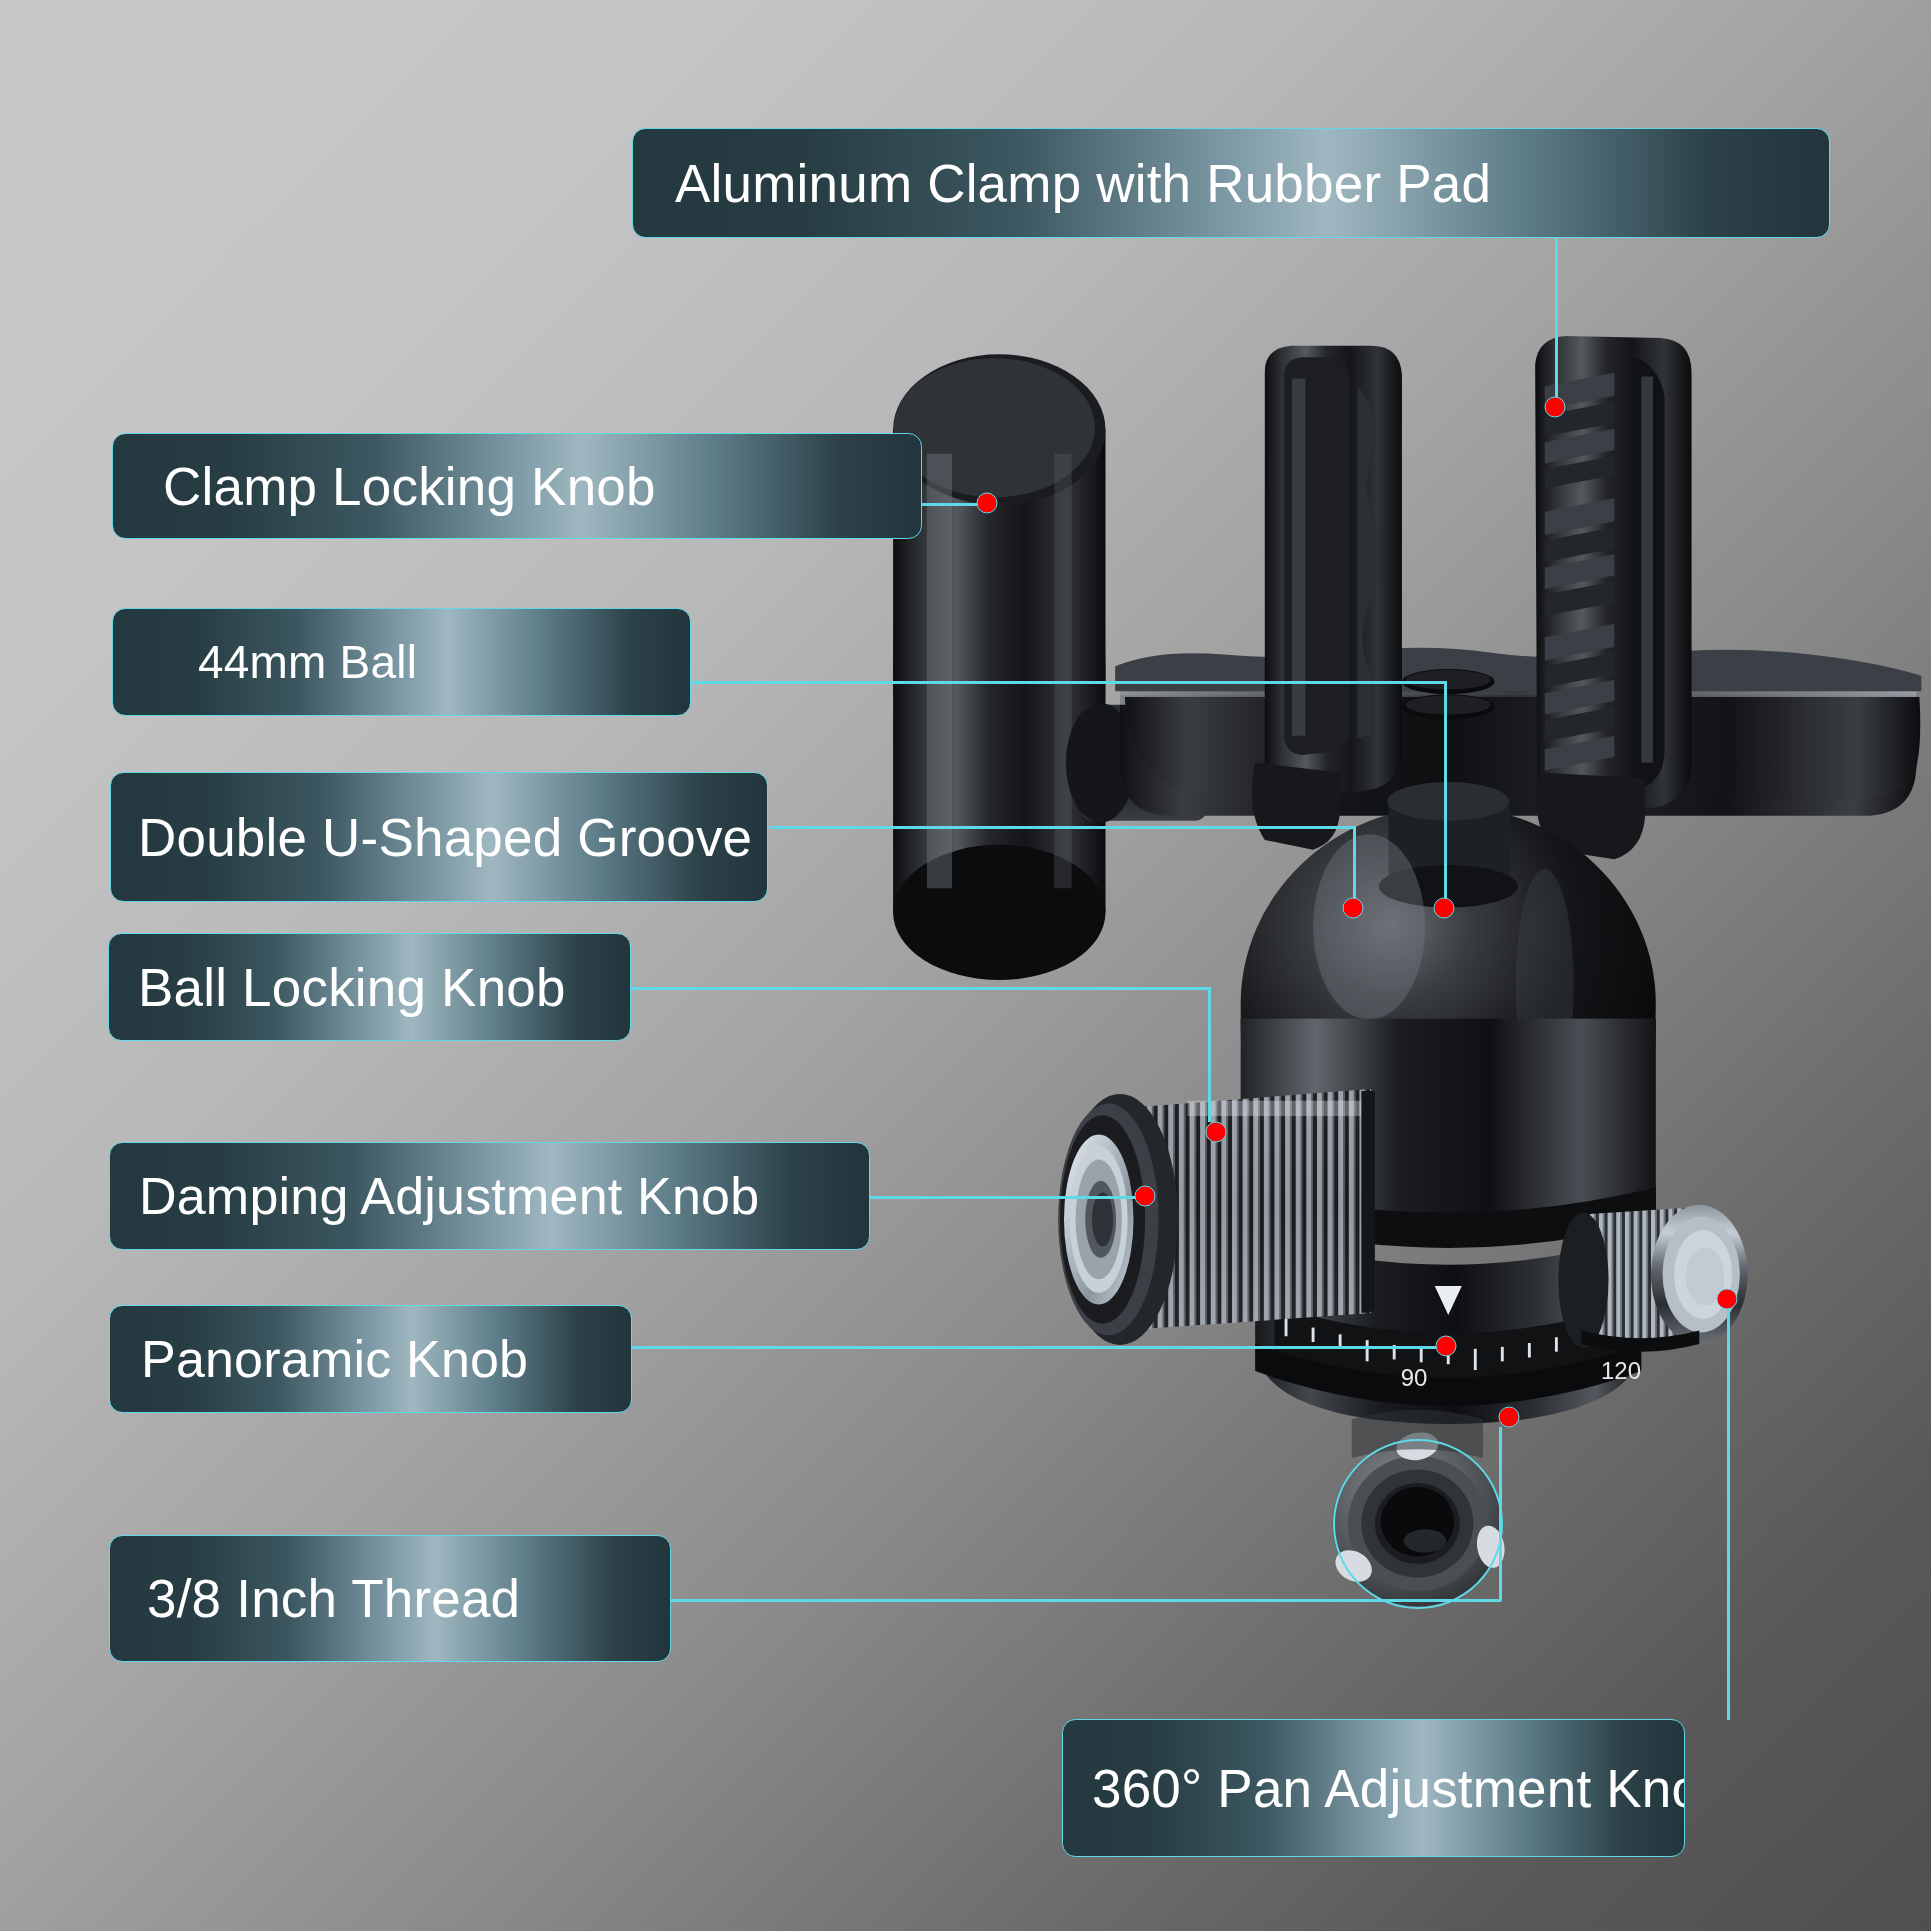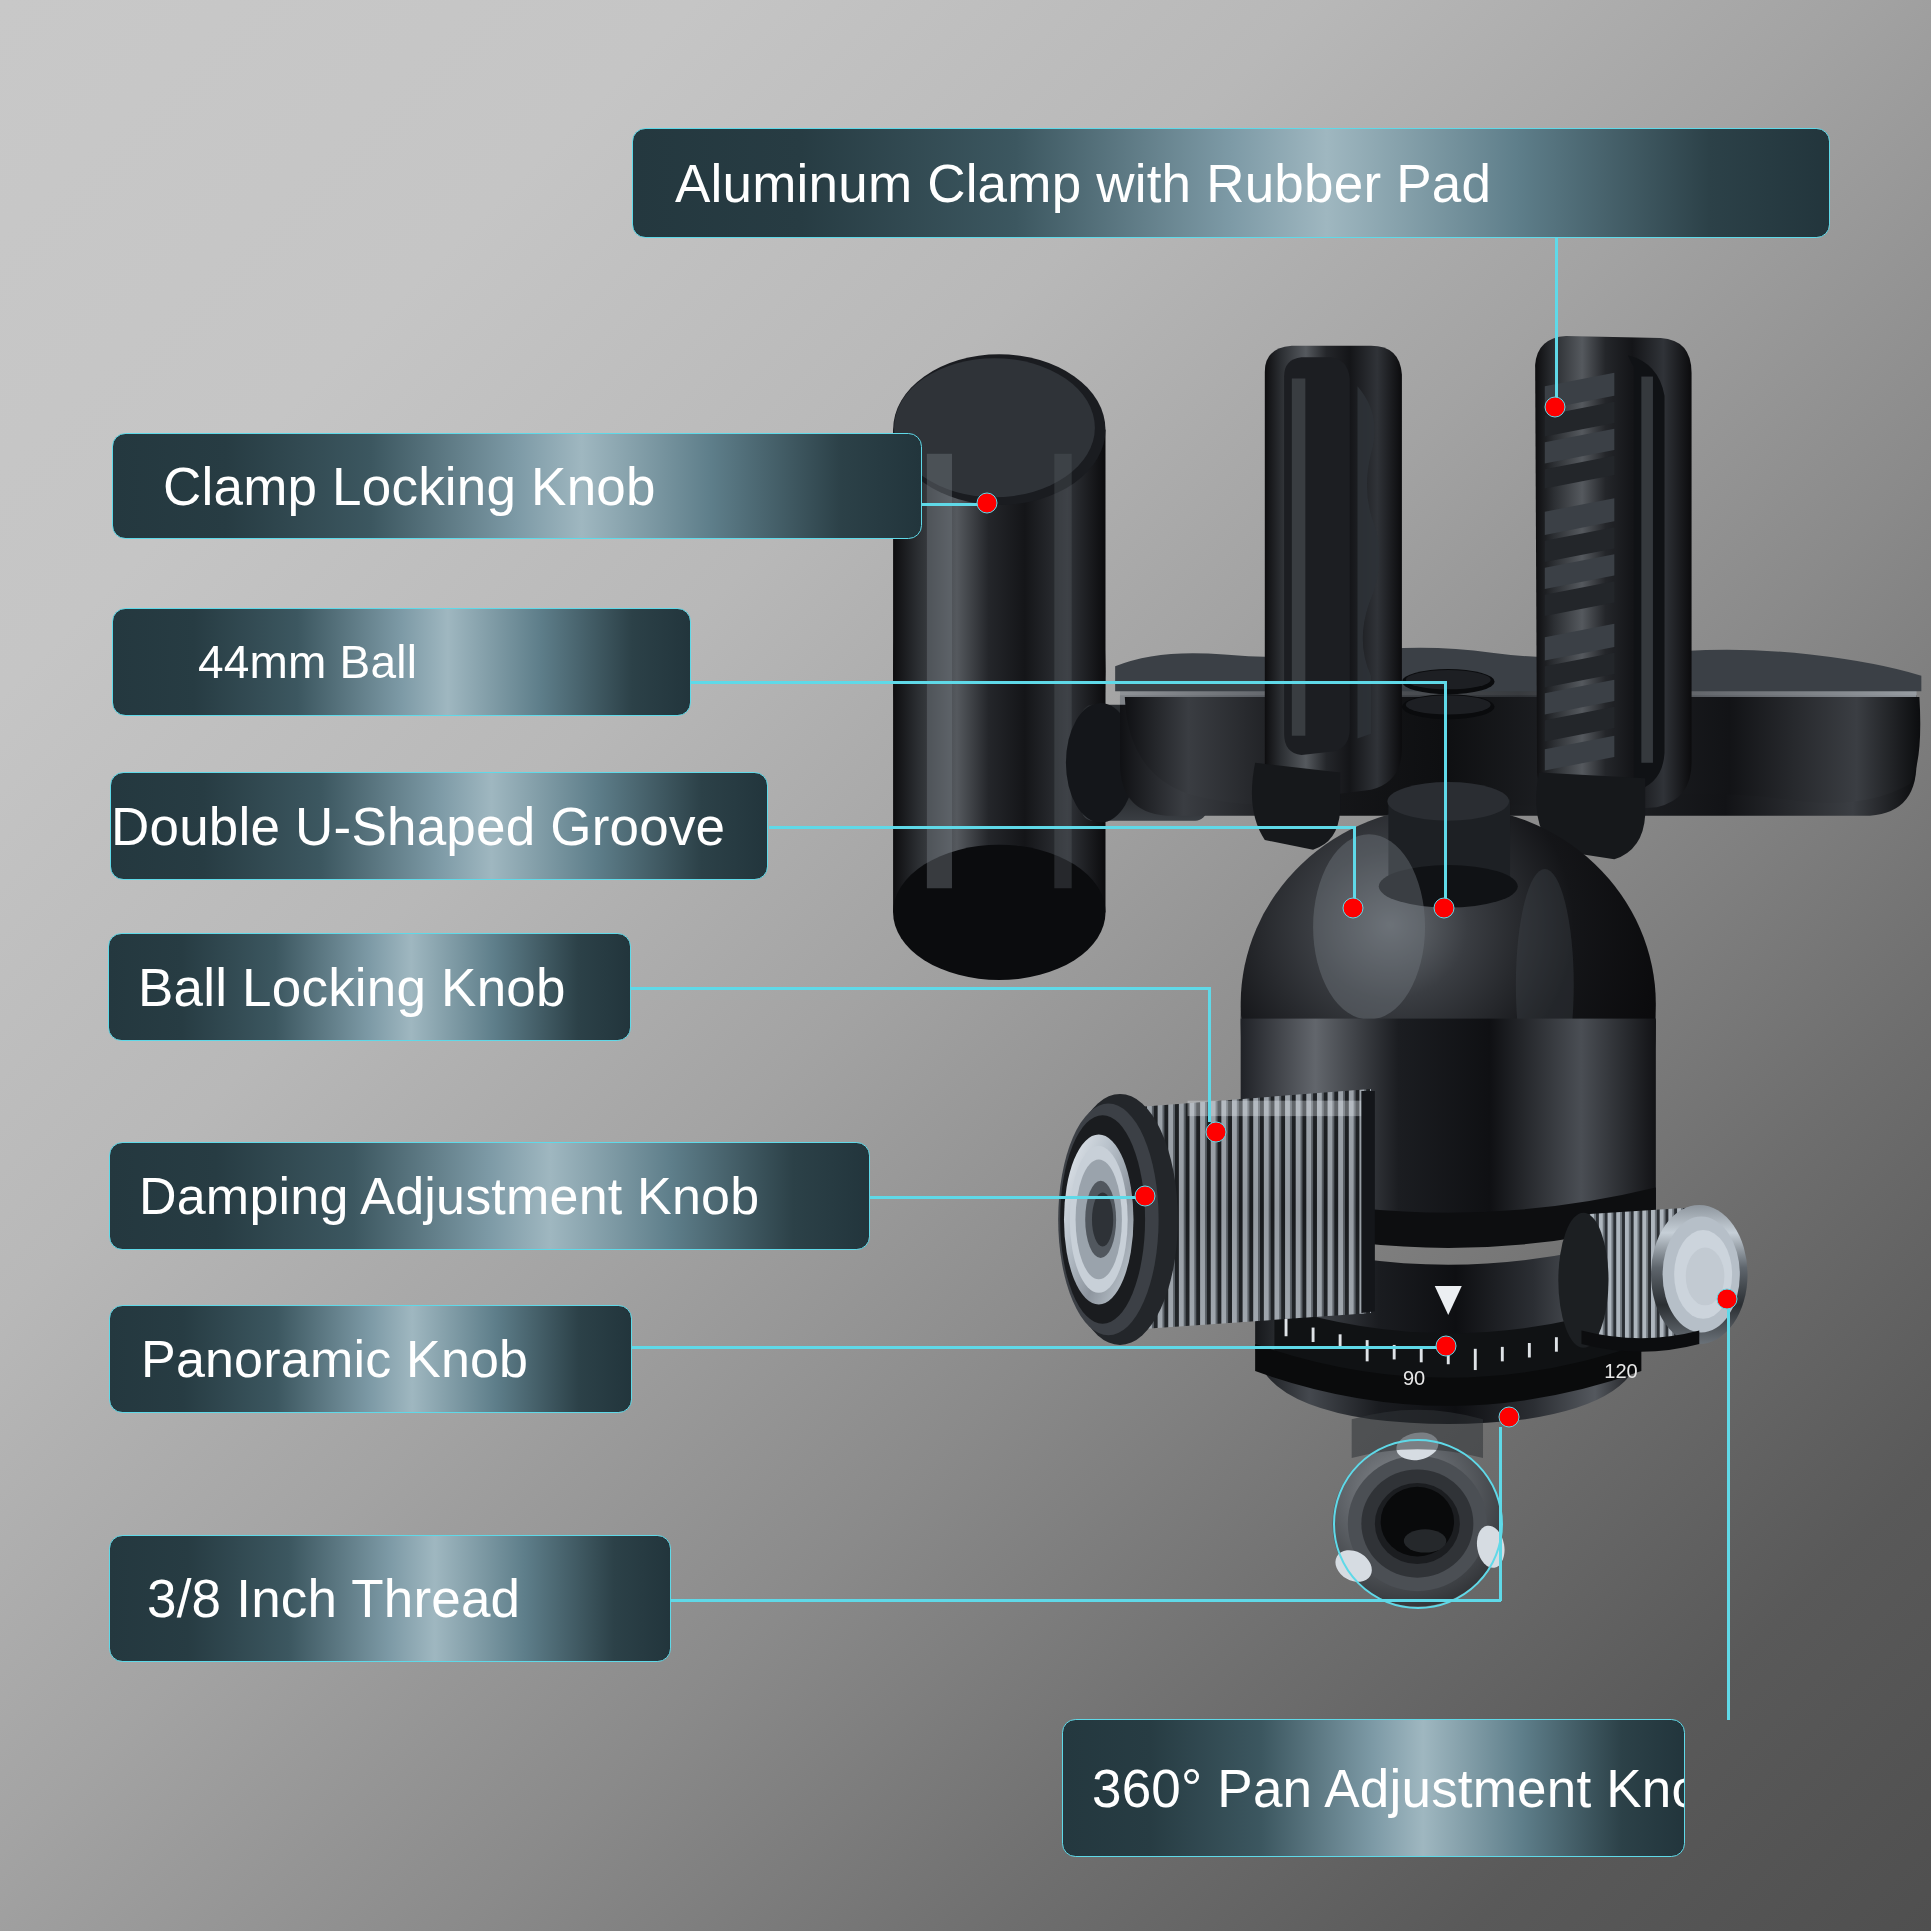--- a/index.html
+++ b/index.html
@@ -52,21 +52,21 @@
     font-weight: 400;
     font-size: 52px;
     line-height: 1;
     color: #ffffff;
   }
 
   
   .lb-clamp      { left: 632px;  top: 128px;  width: 1198px; height: 110px; padding-left: 42px; }
   .lb-knob       { left: 112px;  top: 433px;  width: 810px;  height: 106px; padding-left: 50px; }
   .lb-ball       { left: 112px;  top: 608px;  width: 579px;  height: 108px; padding-left: 85px; }
-  .lb-groove     { left: 110px;  top: 772px;  width: 658px;  height: 108px; }
+  .lb-groove     { left: 110px;  top: 772px;  width: 658px;  height: 130px; padding-left: 27px; }
   .lb-balllock   { left: 108px;  top: 933px;  width: 523px;  height: 108px; padding-left: 29px; }
   .lb-damping    { left: 109px;  top: 1142px; width: 761px;  height: 108px; padding-left: 29px; }
   .lb-pano       { left: 109px;  top: 1305px; width: 523px;  height: 108px; padding-left: 31px; }
   .lb-thread     { left: 109px;  top: 1535px; width: 562px;  height: 127px; padding-left: 37px; }
   .lb-pan        { left: 1062px; top: 1719px; width: 623px;  height: 138px; padding-left: 29px; }
 
   .lb-clamp .txt   { font-size: 53px; }
   .lb-knob .txt    { font-size: 53px; }
   .lb-ball .txt    { font-size: 46px; }
   .lb-groove .txt  { font-size: 53px; }
@@ -109,21 +109,21 @@
     position: absolute;
     left: 0; top: 0;
     width: 1931px; height: 1931px;
     pointer-events: none;
   }
 
   
   .scalenum {
     position: absolute;
     color: #e8e8e8;
-    font-size: 20px;
+    font-size: 24px;
     font-family: "Liberation Sans", sans-serif;
     transform: translate(-50%, -50%);
   }
 </style>
 </head>
 <body>
 
 <div id="stage">
 
   <svg id="product" viewBox="0 0 2000 2000">

